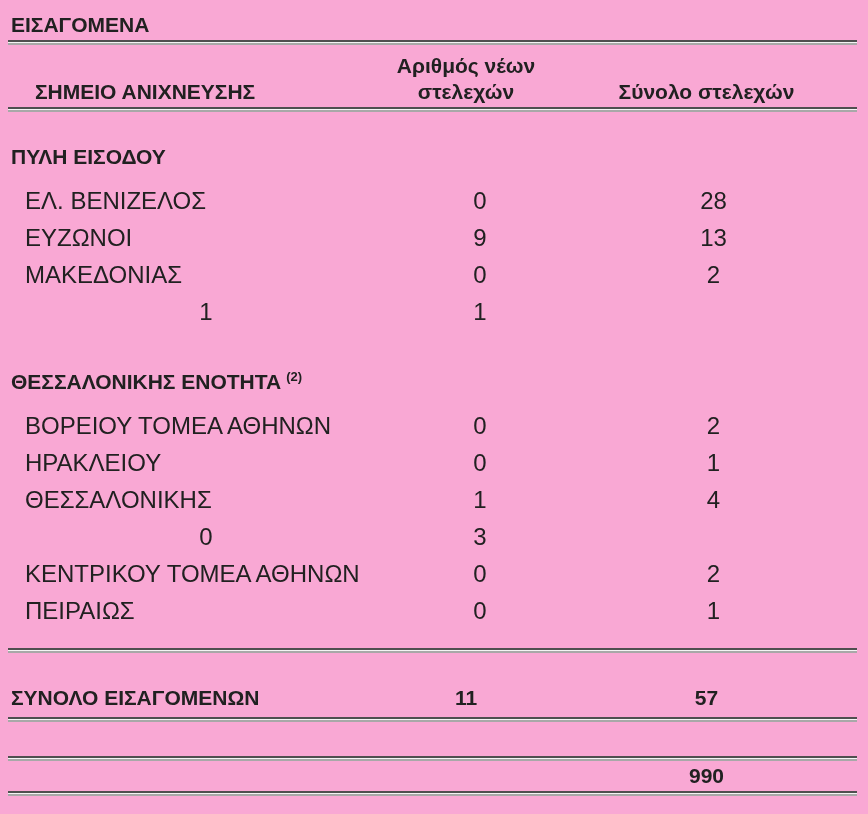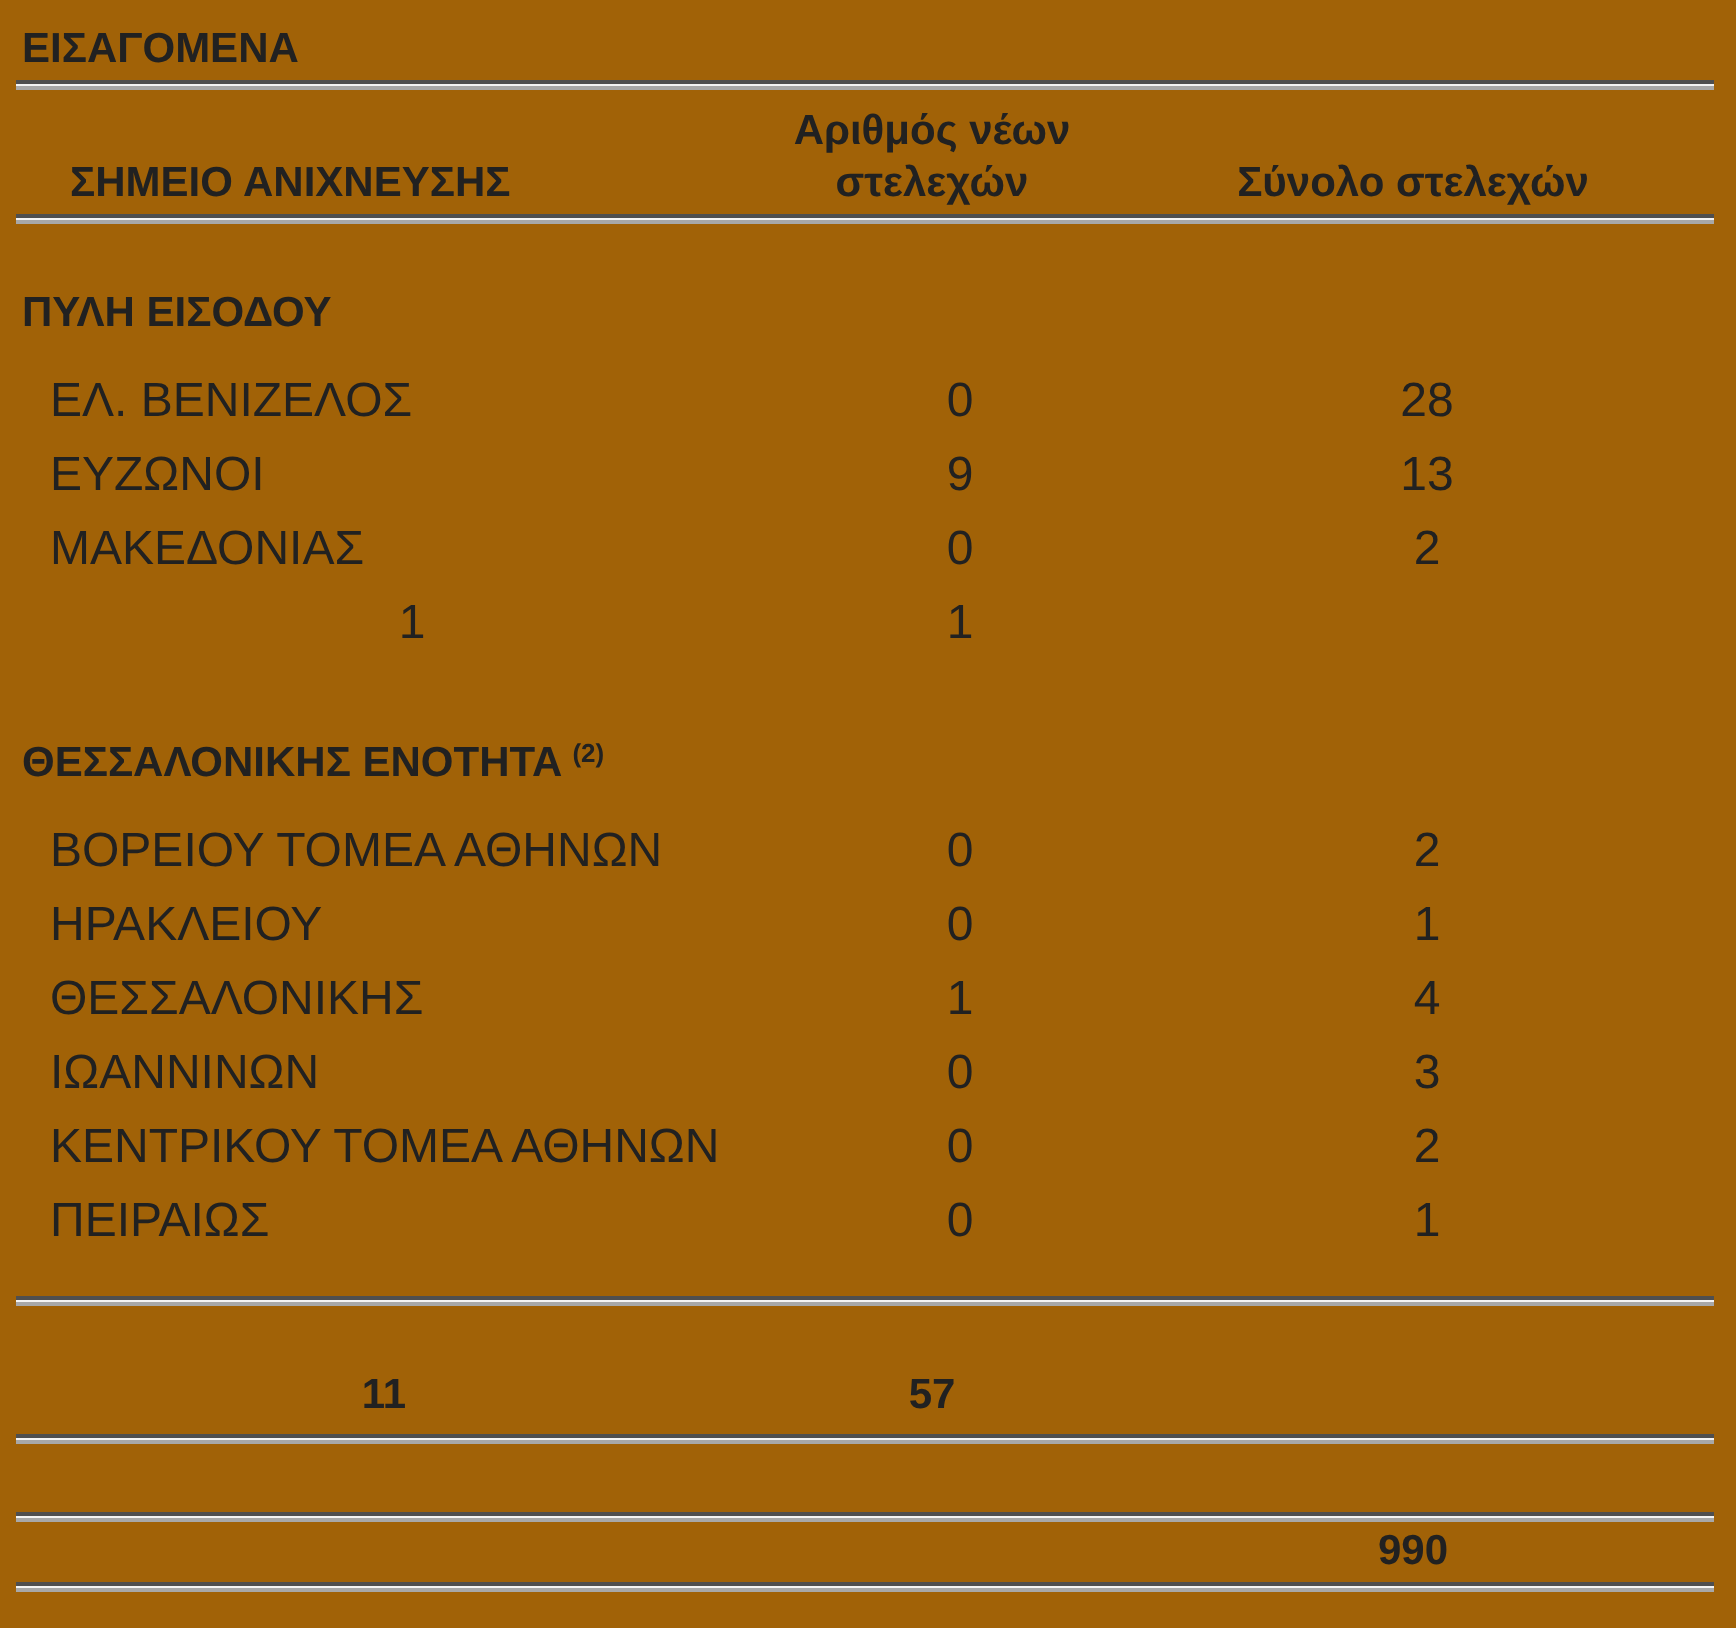--- a/index.html
+++ b/index.html
@@ -1,19 +1,19 @@
 <!DOCTYPE html>
 <html><head>
 <meta charset="utf-8">
 <style>
   html, body { margin: 0; padding: 0; background: #ffffff; }
   .page {
     width: 868px;
     height: 814px;
-    background: #a16207;
+    background: #f9a8d4;
     font-family: "Liberation Sans", sans-serif;
     color: #212121;
     box-sizing: border-box;
     padding: 0 11px 0 8px;
     overflow: hidden;
     position: relative;
   }
   .rule {
     height: 5px;
     background: linear-gradient(to bottom,
@@ -153,40 +153,40 @@
     <div class="label">ΗΡΑΚΛΕΙΟΥ</div>
     <div class="num">0</div>
     <div class="num">1</div>
   </div>
   <div class="data-row">
     <div class="label">ΘΕΣΣΑΛΟΝΙΚΗΣ</div>
     <div class="num">1</div>
     <div class="num">4</div>
   </div>
   <div class="data-row">
-    <div class="label">ΙΩΑΝΝΙΝΩΝ</div>
     <div class="num">0</div>
     <div class="num">3</div>
   </div>
   <div class="data-row">
     <div class="label">ΚΕΝΤΡΙΚΟΥ ΤΟΜΕΑ ΑΘΗΝΩΝ</div>
     <div class="num">0</div>
     <div class="num">2</div>
   </div>
   <div class="data-row">
     <div class="label">ΠΕΙΡΑΙΩΣ</div>
     <div class="num">0</div>
     <div class="num">1</div>
   </div>
 
   <div class="spacer-c"></div>
   <div class="rule"></div>
   <div class="spacer-d"></div>
 
   <div class="totals-row">
+    <div class="label">ΣΥΝΟΛΟ ΕΙΣΑΓΟΜΕΝΩΝ</div>
     <div class="num">11</div>
     <div class="num">57</div>
   </div>
   <div class="rule"></div>
 
   <div class="spacer-e"></div>
   <div class="rule"></div>
 
   <div class="grand-row">
     <div></div>

